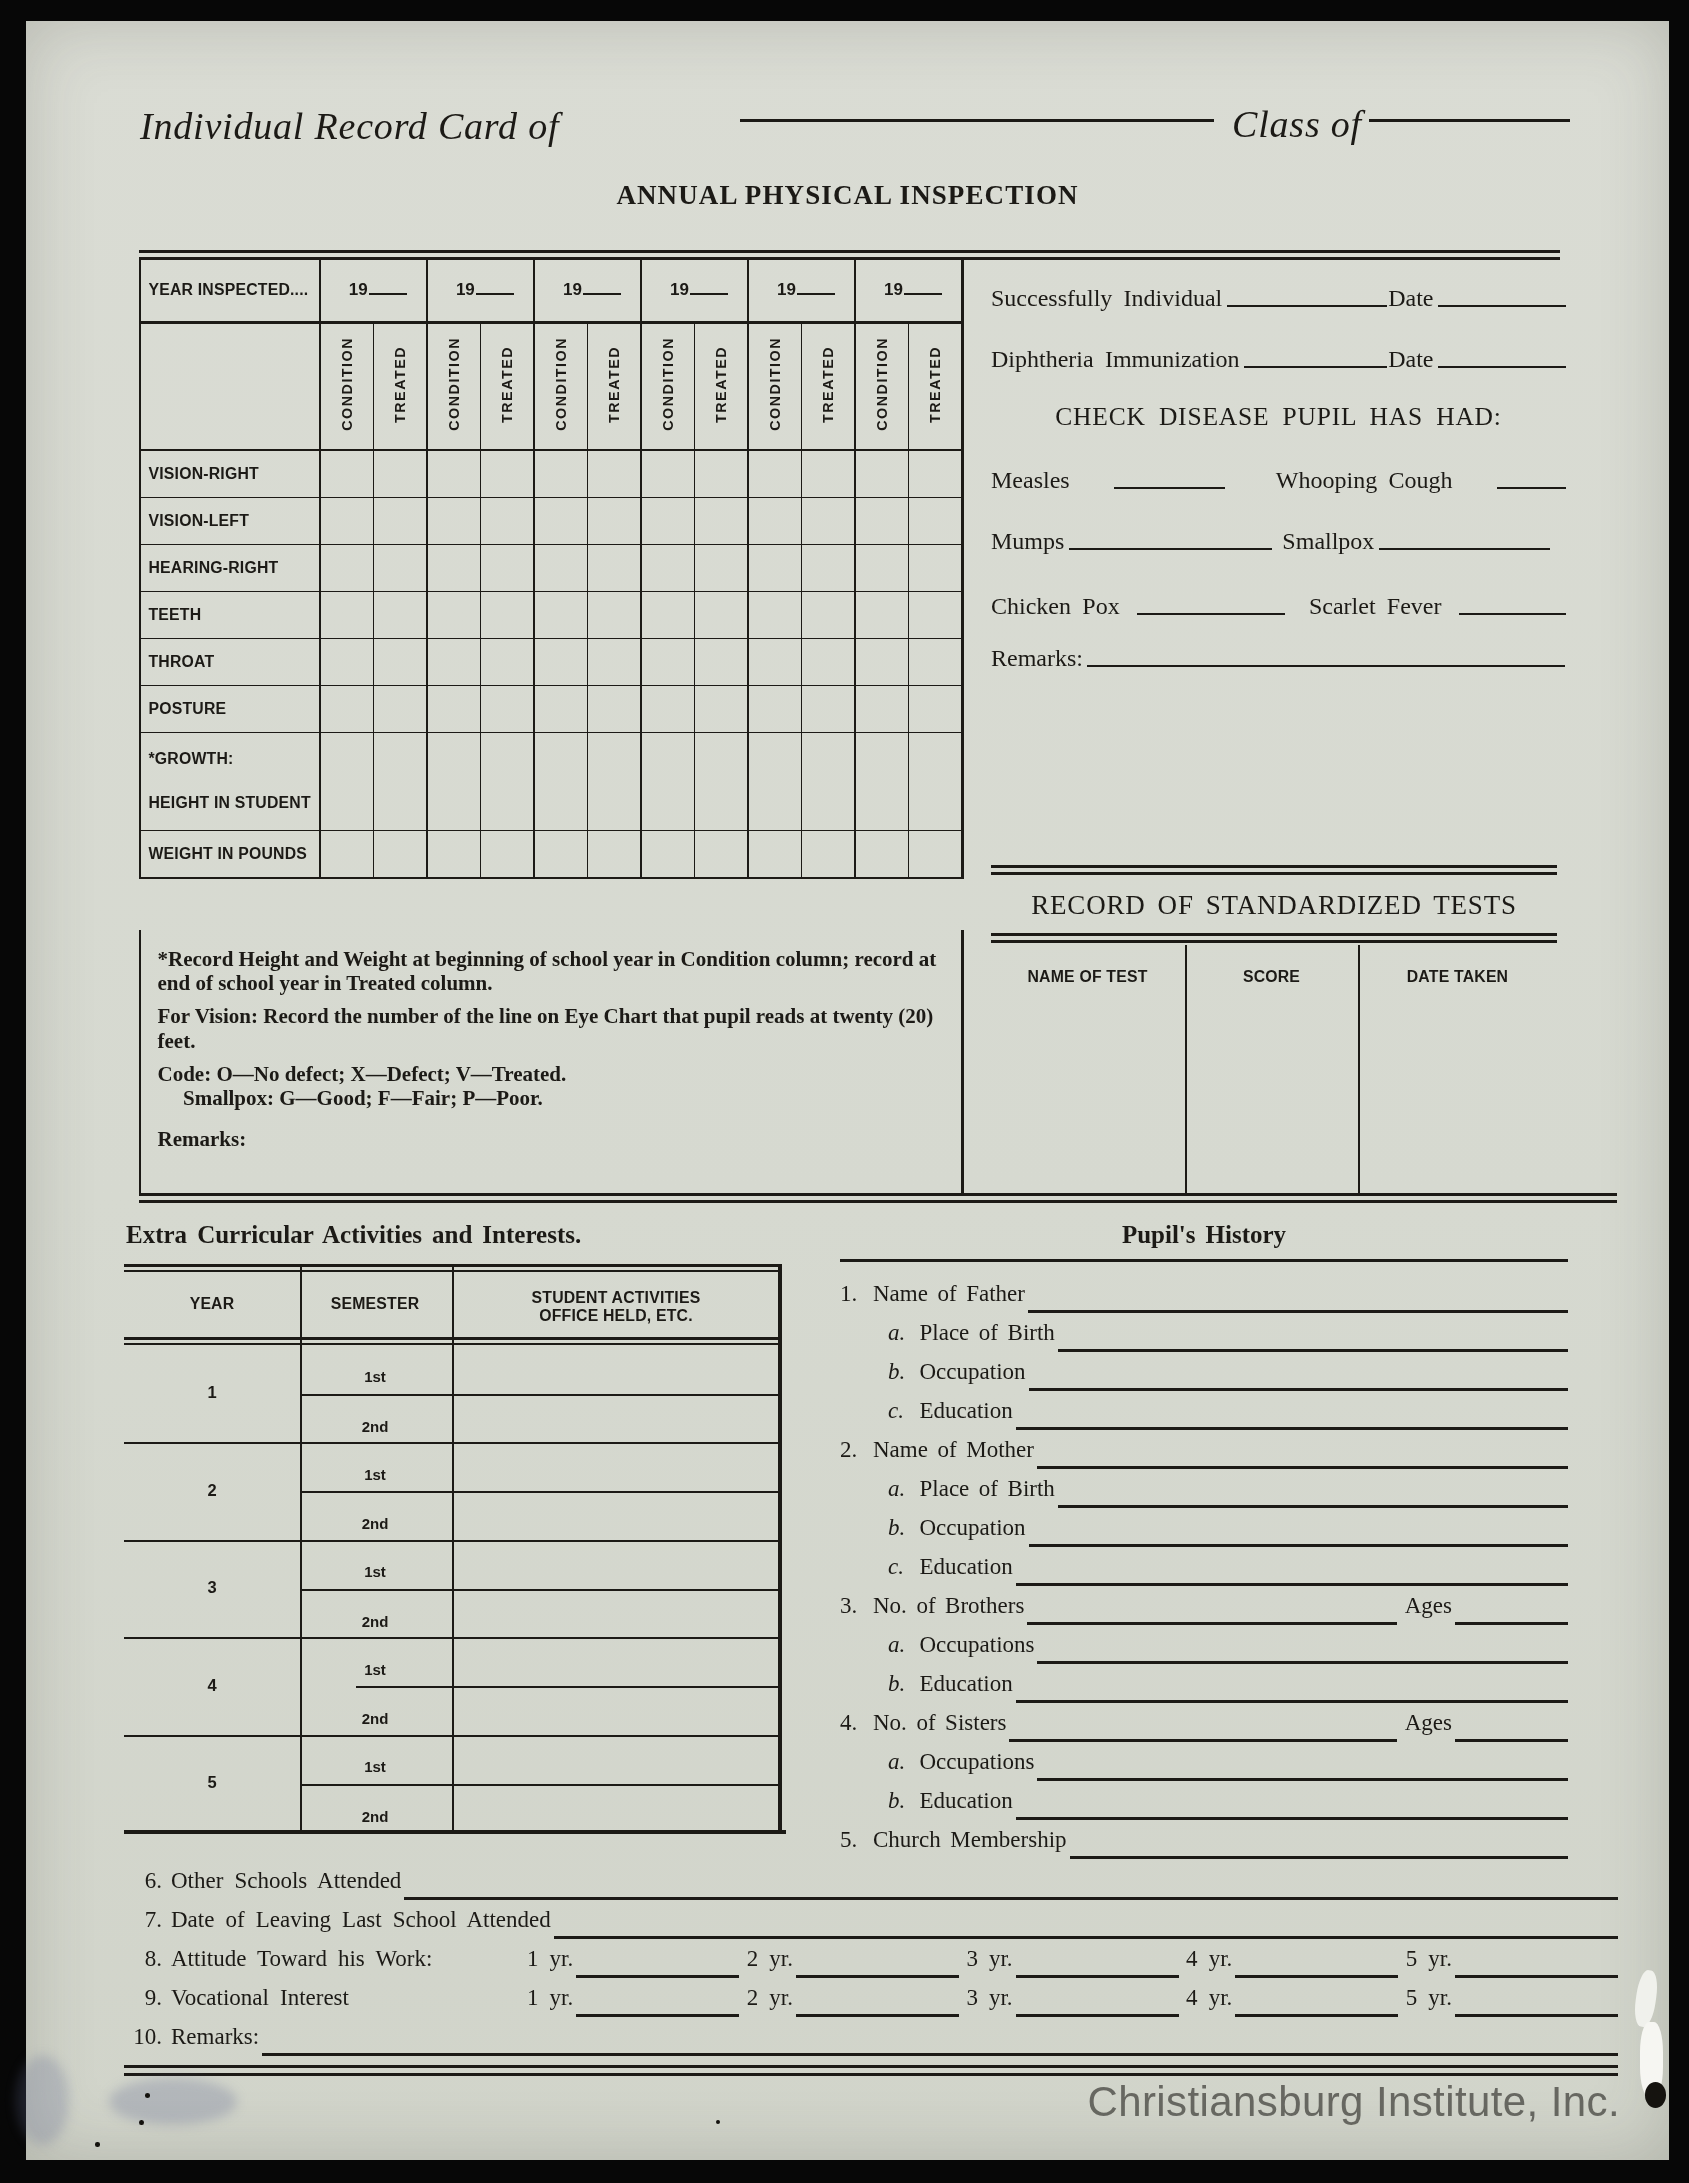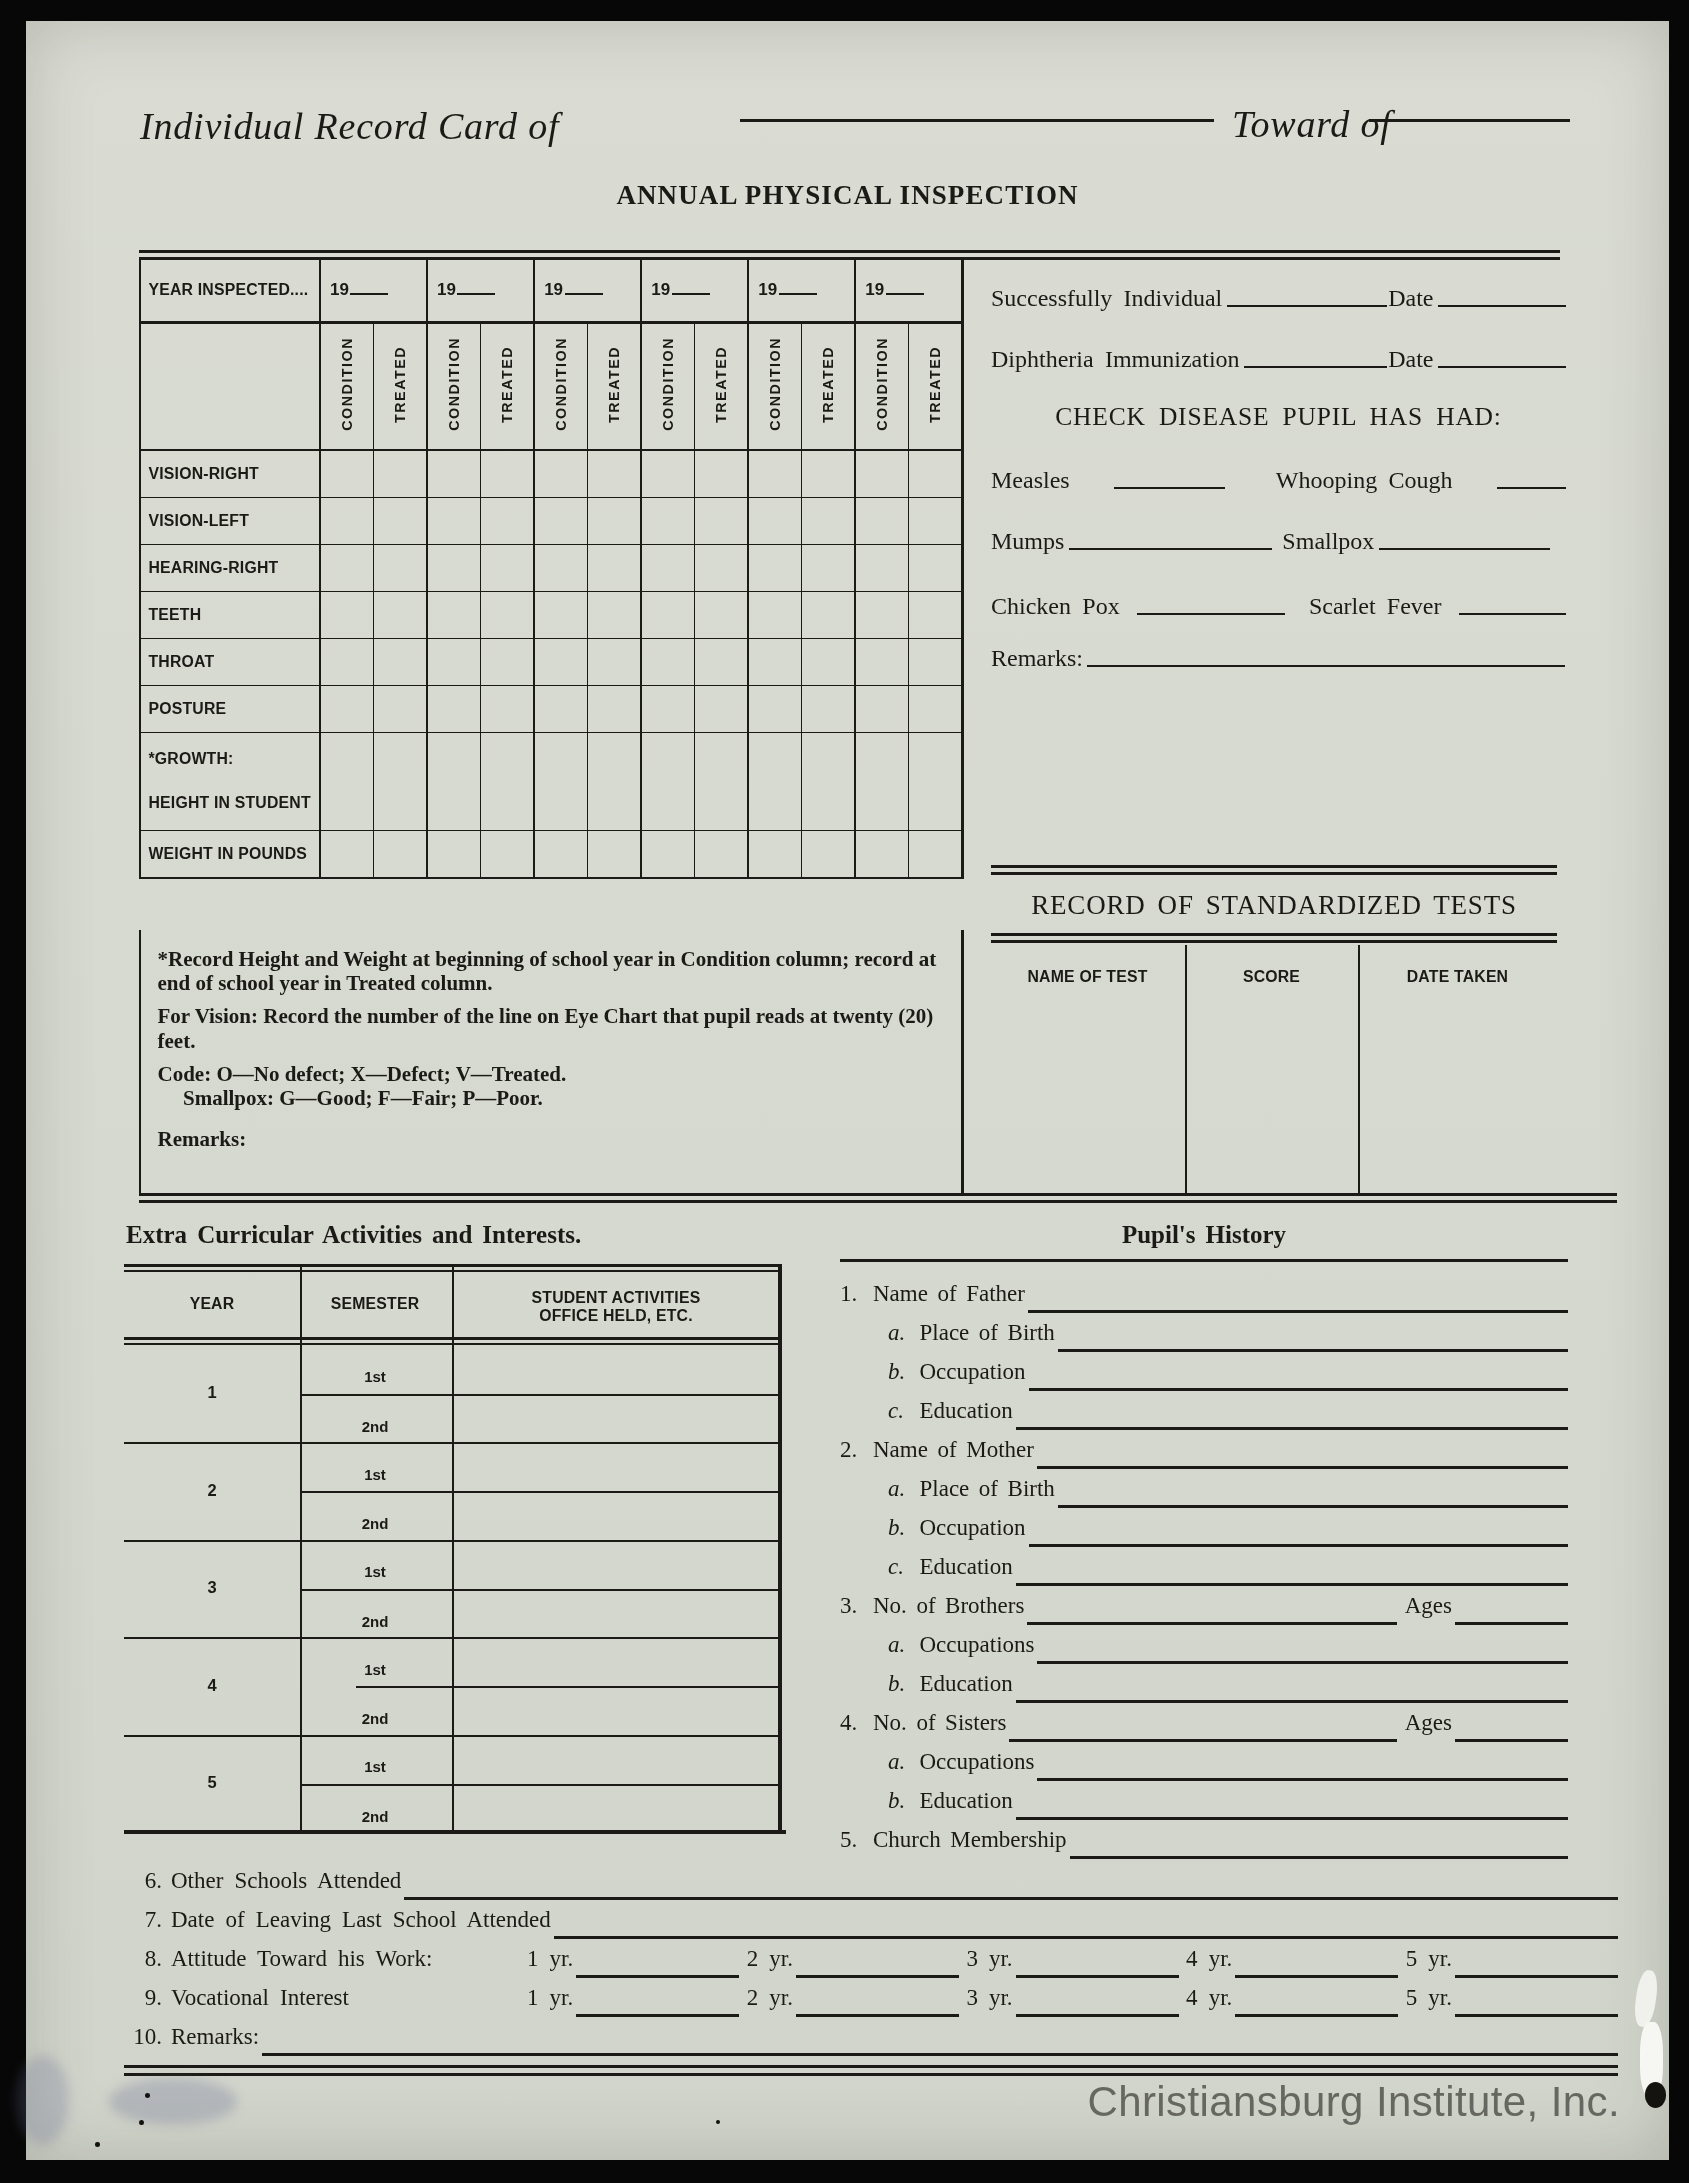--- a/index.html
+++ b/index.html
@@ -64,21 +64,21 @@
   tr.yrow > td { border-bottom: 3.8px solid var(--ink); }
   tr.subrow > td { border-bottom: 2.3px solid var(--ink); }
   tr.drow > td { border-bottom: 1.5px solid var(--ink); }
   tr.growrow > td { border-bottom: 1.5px solid var(--ink); }
   .c-rlabel {
     border-right: 2.3px solid var(--ink);
     font-family: "Liberation Sans", sans-serif;
     font-weight: 700; font-size: 15.8px; letter-spacing: 0.2px;
     padding-left: 7.5px !important; text-align: left; vertical-align: middle;
   }
-  .c-yh { border-left: 2.3px solid var(--ink); text-align: left; vertical-align: middle; padding-left: 9px !important; white-space: nowrap; }
+  .c-yh { border-left: 2.3px solid var(--ink); text-align: center; vertical-align: middle; padding-left: 9px !important; white-space: nowrap; }
   .y19 { font-family: "Liberation Sans", sans-serif; font-weight: 700; font-size: 17px; }
   .yblank { display: inline-block; width: 38px; border-bottom: 2.3px solid var(--ink); height: 15px; margin-left: 1.5px; }
   .pair-start { border-left: 2.3px solid var(--ink); }
   .pair-mid { border-left: 1.5px solid var(--ink); }
   .c-vert { text-align: center; vertical-align: middle; }
   .vtext {
     display: inline-block;
     writing-mode: vertical-rl; transform: rotate(180deg);
     font-family: "Liberation Sans", sans-serif;
     font-weight: 700; font-size: 14.3px; letter-spacing: 1.5px;
@@ -184,21 +184,21 @@
   .smudge2 { left: -10.5px; top: 2034px; width: 53px; height: 90px; background: rgba(100,106,148,0.25); }
   .speck { position: absolute; background: #14120e; border-radius: 50%; }
 </style>
 </head>
 <body>
 
 <div class="paper">
 
   <div class="abs script-title" style="left:114px; top:83px;">Individual Record Card of</div>
   <div class="hline-blank" style="left:714px; top:98px; width:474px;"></div>
-  <div class="abs script-title" style="left:1206px; top:81px;">Toward of</div>
+  <div class="abs script-title" style="left:1206px; top:81px;">Class of</div>
   <div class="hline-blank" style="left:1343px; top:98px; width:201px;"></div>
   <div class="abs subtitle" style="left:0; top:159px;">ANNUAL PHYSICAL INSPECTION</div>
 
   <div class="dblrule" style="left:113px; top:229px; width:1421px;"></div>
 
   <table class="insp">
     <colgroup>
       <col style="width:180px">
       <col>
         <col>

